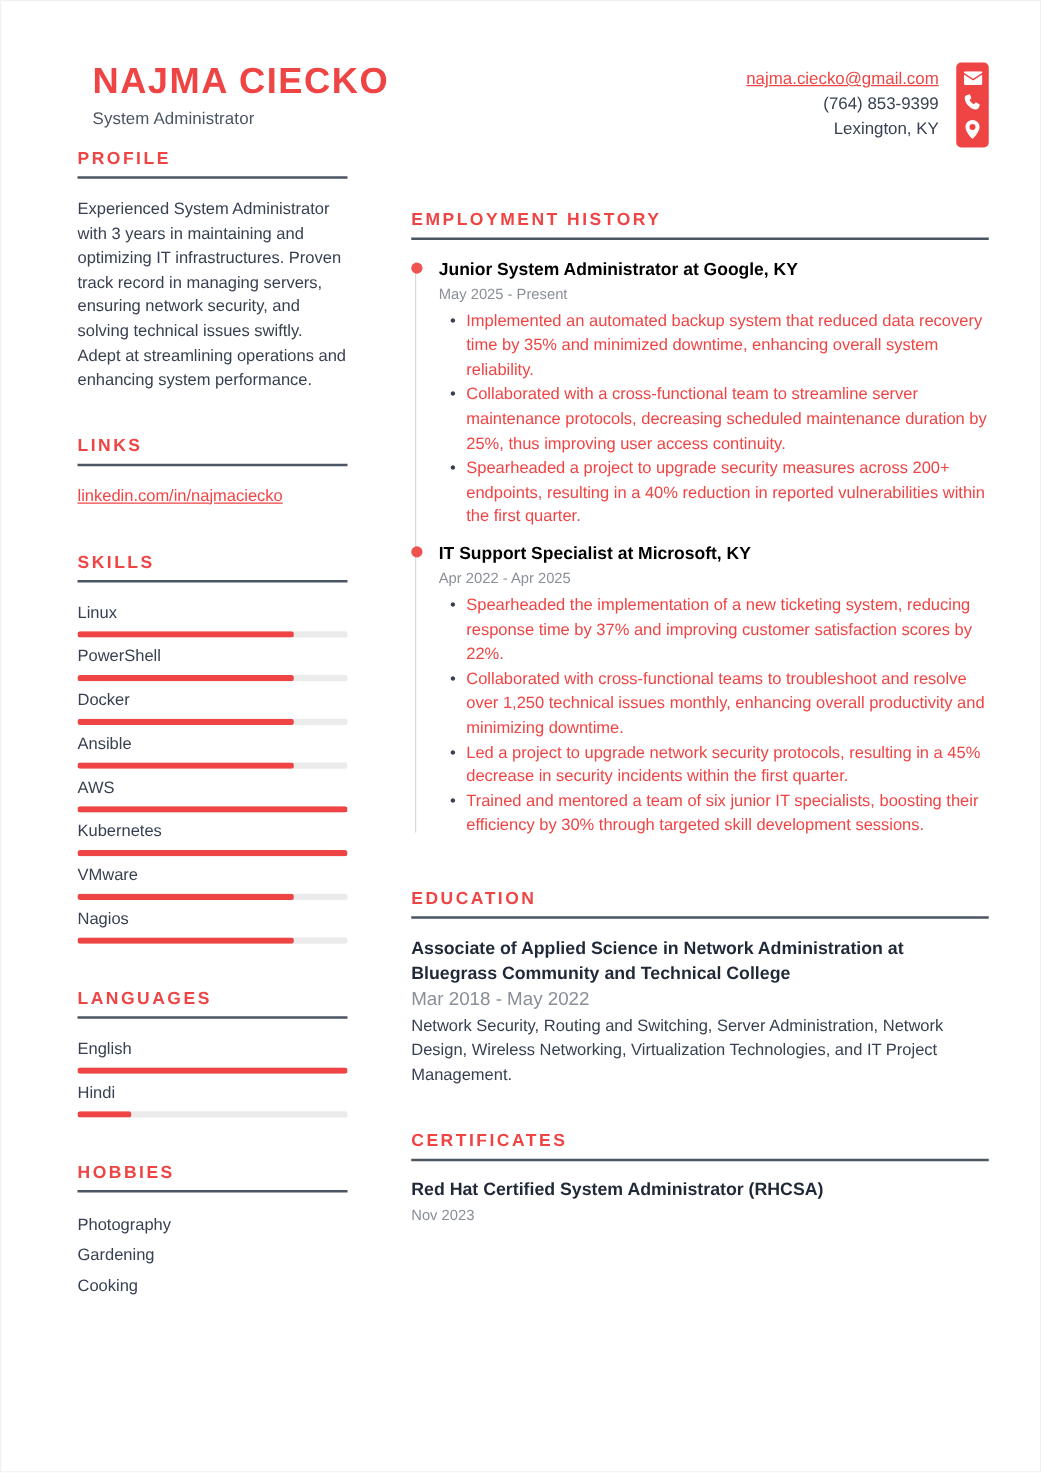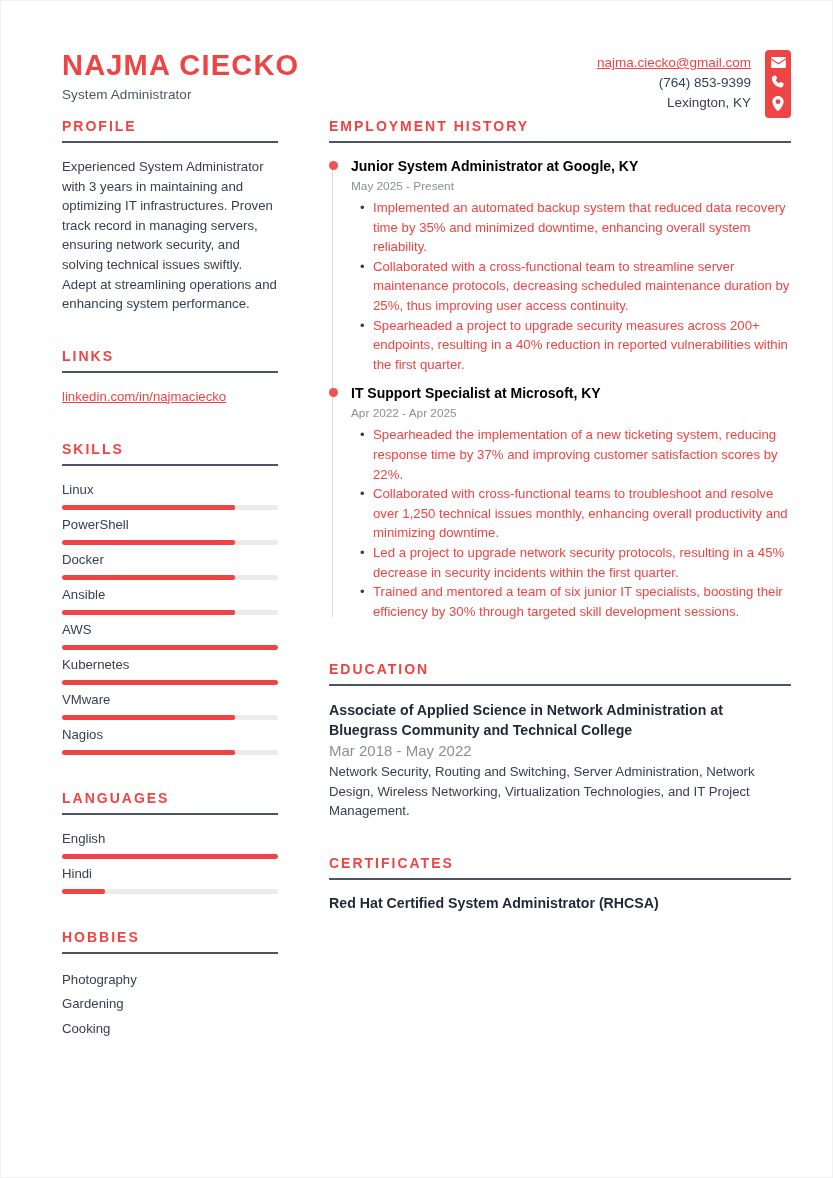--- a/index.html
+++ b/index.html
@@ -23,21 +23,21 @@
 
   
   .header {
     position: relative;
     padding: 46px 0 0 0;
     height: 118px;
     box-sizing: border-box;
   }
   .name-block {
     position: absolute;
-    left: 62px;
+    left: 74px;
     top: 50px;
   }
   .full-name {
     color: #ef4444;
     font-size: 29px;
     font-weight: bold;
     letter-spacing: 1.2px;
     line-height: 1.05;
     margin: 0;
     white-space: nowrap;
@@ -78,21 +78,21 @@
     align-items: center;
     justify-content: space-around;
     padding: 4px 0;
     box-sizing: border-box;
   }
   .icon-bar svg { display: block; }
 
   
   .columns {
     display: flex;
-    align-items: flex-start;
+    align-items: center;
     padding: 0 42px 0 62px;
     box-sizing: border-box;
   }
   .col-left {
     width: 216px;
     flex: 0 0 216px;
     padding-right: 0;
   }
   .col-gap { flex: 0 0 51px; }
   .col-right {
@@ -447,19 +447,20 @@
         </div>
       </div>
 
       <div class="spacer-md"></div>
 
       <div class="section">
         <div class="sec-title">CERTIFICATES</div>
         <div class="sec-rule"></div>
         <div class="cert-entry">
           <div class="cert-heading">Red Hat Certified System Administrator (RHCSA)</div>
+          <div class="cert-date">Nov 2023</div>
         </div>
       </div>
 
     </div>
   </div>
 
 </div>
 
 </body></html>

